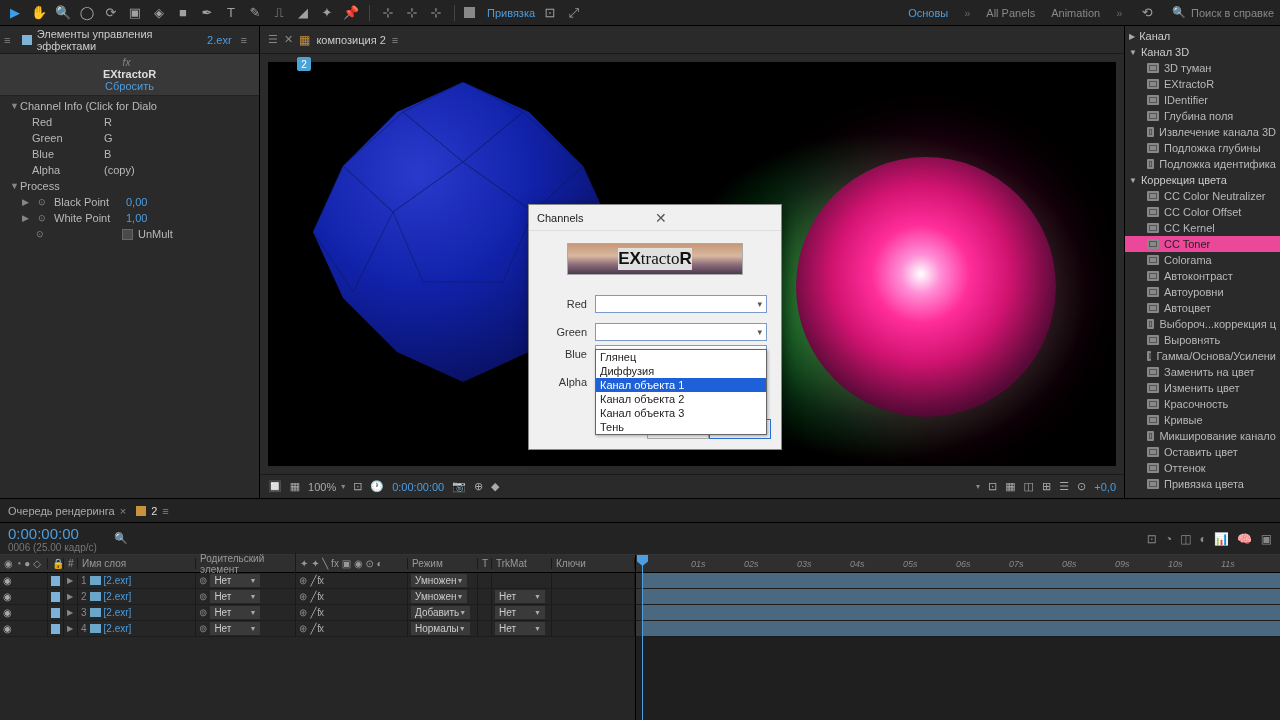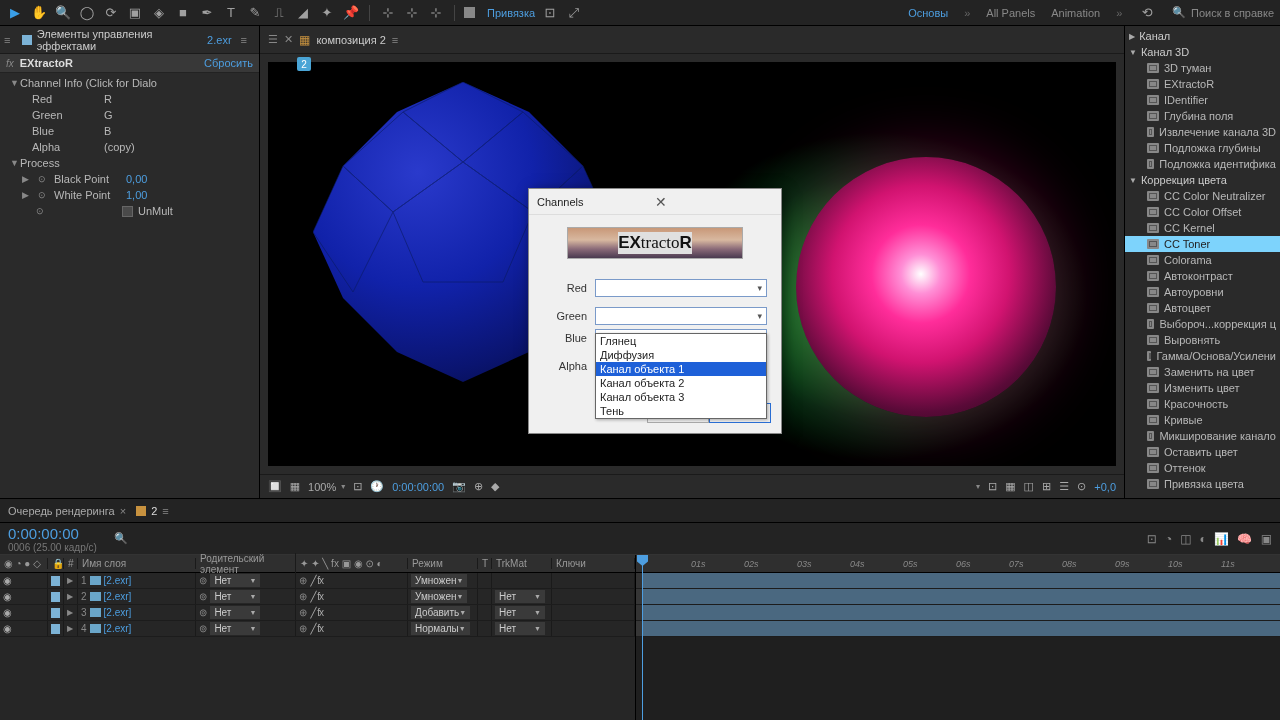--- a/index.html
+++ b/index.html
@@ -19,21 +19,21 @@
   
   .main-area { display: flex; height: 472px; }
   
   
   .effects-panel { width: 260px; background: #2a2a2a; border-right: 1px solid #000; display: flex; flex-direction: column; }
   .panel-tabs { height: 28px; display: flex; align-items: center; border-bottom: 1px solid #1a1a1a; padding: 0 4px; }
   .panel-tab { display: flex; align-items: center; gap: 5px; padding: 4px 8px; font-size: 11px; color: #ccc; }
   .panel-tab .blue-name { color: #4d9ee0; }
   .panel-tab .menu { margin-left: 4px; color: #888; }
   .panel-hdr-row { height: 16px; display: flex; align-items: center; padding: 2px 10px; border-bottom: 1px solid #3a3a3a; }
-  .panel-name-row { display: flex; align-items: center; padding: 3px 6px; background: #383838; border-bottom: 1px solid #222; }
+  .panel-name-row { display: flex; align-items: center; padding: 3px 6px; background: #383838; border-bottom: 1px solid #222; flex-direction: column; }
   .panel-name-row .fx { font-style: italic; color: #888; margin-right: 6px; font-size: 10px; }
   .panel-name-row .eff-name { font-weight: bold; color: #ddd; flex: 1; }
   .panel-name-row .reset { color: #4d9ee0; cursor: pointer; }
   .panel-rows { padding: 2px 0; }
   .p-row { display: flex; align-items: center; padding: 2px 10px; height: 16px; }
   .p-row .tw { width: 10px; color: #888; font-size: 9px; }
   .p-row .lbl { flex: 0 0 72px; color: #b8b8b8; }
   .p-row .val { color: #b8b8b8; }
   .p-row .val.blue { color: #4d9ee0; }
   .p-row .stopw { width: 12px; color: #888; margin-right: 4px; font-size: 9px; }
@@ -66,21 +66,21 @@
   
   .browser-panel { width: 155px; background: #2a2a2a; overflow: hidden; }
   .tree { padding: 2px 0; }
   .tree-item { display: flex; align-items: center; padding: 1px 4px; height: 16px; cursor: pointer; white-space: nowrap; }
   .tree-item.hdr { color: #ccc; }
   .tree-item.hdr::before { content: "▼"; font-size: 8px; margin-right: 4px; color: #aaa; }
   .tree-item.hdr.closed::before { content: "▶"; }
   .tree-item.leaf { padding-left: 22px; }
   .tree-item.leaf .fx-icon { width: 12px; height: 10px; background: #888; border-radius: 1px; margin-right: 5px; display:inline-block; position:relative; }
   .tree-item.leaf .fx-icon::before { content:""; position:absolute; left:2px; right:2px; top:2px; bottom:2px; border:1px solid #555; }
-  .tree-item.selected { background: #7dd3fc; color: #222; }
+  .tree-item.selected { background: #ec4899; color: #222; }
   
   
   .timeline-area { height: 222px; background: #232323; border-top: 1px solid #000; display: flex; flex-direction: column; }
   .tl-tabs { height: 24px; display: flex; align-items: center; padding: 0 8px; gap: 10px; border-bottom: 1px solid #000; }
   .tl-tab { color: #aaa; cursor: pointer; display: flex; align-items: center; gap: 5px; }
   .tl-tab .x { color: #888; }
   .tl-tab.active { color: #ddd; }
   .tl-tab.active .box { width:10px; height:10px; background:#c8923f; }
   .tl-tab .menu { color: #888; }
   .tl-header { height: 32px; display: flex; align-items: center; padding: 0 8px; gap: 10px; border-bottom: 1px solid #333; }
@@ -105,21 +105,21 @@
   .lr-fx { color:#aaa; letter-spacing:-1px; }
   .tl-ruler { height:18px; background:#2f2f2f; display:flex; align-items:center; color:#888; font-size:9px; border-bottom:1px solid #000; padding-left:8px; position:relative;font-style:italic; }
   .tl-ruler span { position:absolute; }
   .tl-playhead { position:absolute; left:6px; top:0; width:1px; height:100%; background:#4d9ee0; }
   .tl-playhead::before { content:""; position:absolute; top:0; left:-5px; width:11px; height:11px; background:#4d9ee0; clip-path: polygon(0 0,100% 0,100% 60%,50% 100%,0 60%); }
   .track-row { height:16px; background:#333; border-bottom:1px solid #1c1c1c; margin:0; }
   .track-row.odd { background:#363636; }
   .track-bar { height:100%; background:#4a6880; margin-left:6px; }
 
   
-  .dialog { position: absolute; left: 528px; top: 188px; width: 254px; background: #f0f0f0; border: 1px solid #888; box-shadow: 3px 3px 12px rgba(0,0,0,0.5); color: #222; font-size: 11px; }
+  .dialog { position: absolute; left: 528px; top: 204px; width: 254px; background: #f0f0f0; border: 1px solid #888; box-shadow: 3px 3px 12px rgba(0,0,0,0.5); color: #222; font-size: 11px; }
   .dlg-title { height: 26px; display: flex; align-items: center; padding: 0 8px; border-bottom: 1px solid #ddd; }
   .dlg-title span { flex: 1; }
   .dlg-close { font-size: 14px; color: #555; cursor: pointer; }
   .dlg-body { padding: 10px 14px 10px 14px; }
   .dlg-logo { height: 32px; margin: 2px auto 18px auto; width: 176px; background: linear-gradient(180deg,#c89878 0%,#d8b8a0 40%,#8a6a78 70%,#4a3a50 100%); position:relative; display:flex; align-items:center; justify-content:center; border:1px solid #aaa;}
   .dlg-logo-text { position:relative; font-family: serif; font-size: 17px; color:#111; background:#e0e0e0; padding:1px 0; letter-spacing:0px; }
   .dlg-logo-text b { font-weight:bold; }
   .dlg-row { display:flex; align-items:center; margin-bottom:4px; }
   .dlg-lbl { width:52px; text-align:right; padding-right:8px; color:#333; }
   .dlg-select { flex:1; height:18px; border:1px solid #7a9ac9; background:#fff; padding:0 4px; display:flex; align-items:center; justify-content:space-between; position:relative; }

